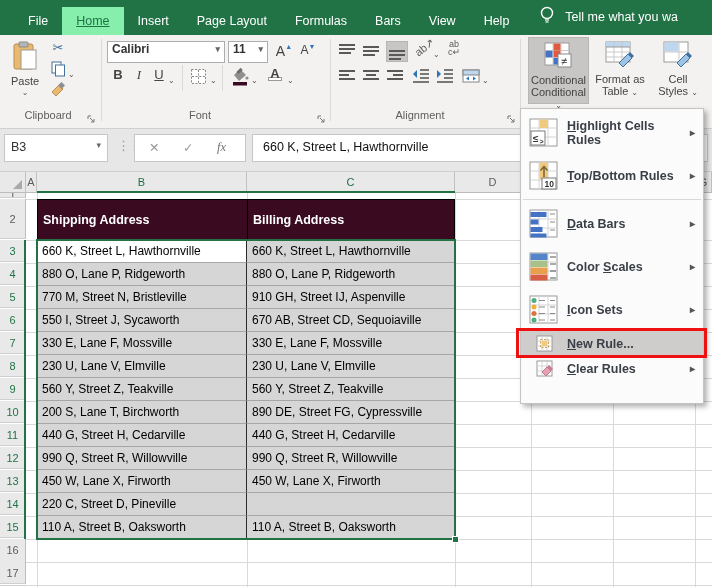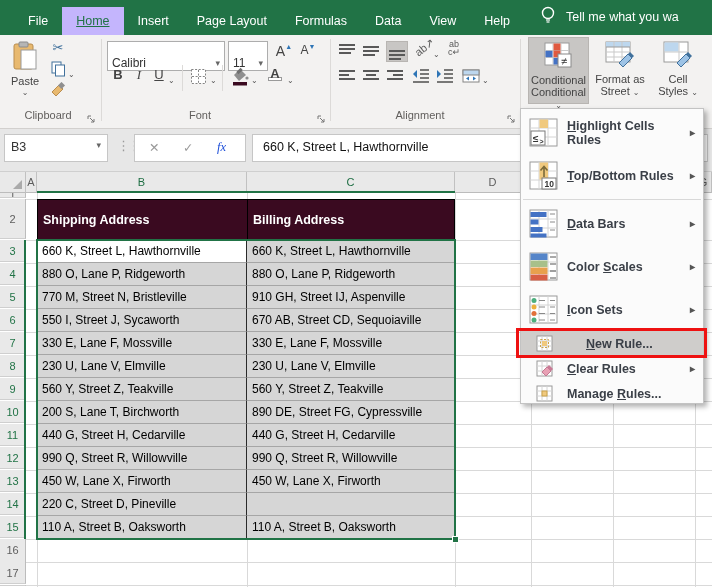--- a/index.html
+++ b/index.html
@@ -2,32 +2,32 @@
 <html><head>
 <meta charset="utf-8">
 <style>
   html,body{margin:0;padding:0;background:#fff;}
   *{box-sizing:border-box;font-family:"Liberation Sans",sans-serif;}
   .screen{position:relative;width:712px;height:587px;overflow:hidden;background:#fff;}
   .abs{position:absolute;}
   
   .tabbar{position:absolute;left:0;top:0;width:712px;height:35px;background:#217346;display:flex;align-items:flex-end;padding-left:14px;}
   .tab{color:#fff;font-size:12.5px;padding:8px 14px;height:28px;line-height:13px;}
-  .tab.active{background:#c4b5fd;color:#217346;text-decoration:underline;}
+  .tab.active{background:#86efac;color:#217346;text-decoration:underline;}
   .tellme{display:flex;align-items:center;color:#fff;font-size:12.5px;margin-left:16px;padding-bottom:7px;white-space:nowrap;}
   .bulb{margin-right:10px;}
   
   .ribbon{position:absolute;left:0;top:35px;width:712px;height:94px;background:#f3f2f1;border-bottom:1px solid #d2d0ce;}
   .gsep{position:absolute;top:4px;width:1px;height:82px;background:#dcdad8;}
   .glabel{position:absolute;top:74px;font-size:11px;color:#605e5c;text-align:center;}
   .launcher{position:absolute;top:75px;width:10px;height:10px;}
   .bigbtn{position:absolute;top:2px;height:66px;text-align:center;font-size:11px;color:#444;line-height:12px;}
   .bigbtn .ic{display:block;margin:4px auto 2px auto;}
   .pressed{background:#c8c6c4;border:1px solid #b8b5b2;}
-  .combo{position:absolute;background:#fff;border:1px solid #adadad;font-size:12px;color:#333;padding:14px 4px;height:22px;}
+  .combo{position:absolute;background:#fff;border:1px solid #adadad;font-size:12px;color:#333;padding:0 4px;height:22px;font-weight:bold;}
   .combo .arr{float:right;color:#666;font-size:9px;margin-top:2px;}
   .sbtn{position:absolute;font-size:13px;color:#444;text-align:center;}
   .dd{font-size:8px;color:#555;}
   
   .fbar{position:absolute;left:0;top:129px;width:712px;height:43px;background:#e7e7e7;border-bottom:1px solid #cfcfcf;}
   .fbox{position:absolute;top:5px;height:28px;background:#fff;border:1px solid #c6c6c6;font-size:12.5px;color:#333;}
   
   .sheet{position:absolute;left:0;top:172px;width:712px;height:415px;background:#fff;}
   .colhdr{position:absolute;top:0;height:21px;background:#e9e9e9;border-right:1px solid #c1c1c1;border-bottom:1px solid #bcbcbc;font-size:11px;color:#5d5d5d;text-align:center;line-height:20px;}
   .colhdr.sel{color:#1e6e43;}
@@ -56,21 +56,21 @@
 
 <div class="screen">
 
   <div class="tabbar">
     <div id="tabs" style="display:flex;align-items:flex-end;">
         <div class="tab">File</div>
         <div class="tab active">Home</div>
         <div class="tab">Insert</div>
         <div class="tab">Page Layout</div>
         <div class="tab">Formulas</div>
-        <div class="tab">Data</div>
+        <div class="tab">Bars</div>
         <div class="tab">View</div>
         <div class="tab">Help</div>
       </div>
     <div class="tellme">
       <span class="bulb">
         <svg width="16" height="20" viewBox="0 0 16 20">
             <circle cx="8" cy="8" r="5.5" fill="none" stroke="#fff" stroke-width="1.4"></circle>
             <line x1="6" y1="15" x2="10" y2="15" stroke="#fff" stroke-width="1.2"></line>
             <line x1="6.5" y1="17" x2="9.5" y2="17" stroke="#fff" stroke-width="1.2"></line>
           </svg>
@@ -259,21 +259,21 @@
             <line x1="9" y1="1" x2="9" y2="21" stroke="#c9c9c9"></line>
             <line x1="17" y1="1" x2="17" y2="21" stroke="#c9c9c9"></line>
             <line x1="1" y1="6" x2="25" y2="6" stroke="#9a9a9a"></line>
             <line x1="1" y1="11" x2="25" y2="11" stroke="#c9c9c9"></line>
             <line x1="1" y1="16" x2="25" y2="16" stroke="#c9c9c9"></line>
             <polygon points="14,22 23,13 27,17 18,26" fill="#9dc3e6" stroke="#41719c"></polygon>
             <polygon points="23,13 25,11 29,15 27,17" fill="#41719c"></polygon>
           </svg>
       </span>
       <span>Format as</span><br>
-      <span>Street</span> <span class="dd">⌄</span>
+      <span>Table</span> <span class="dd">⌄</span>
     </div>
     <div class="bigbtn" style="left:650px;width:56px;">
       <span class="ic">
         <svg width="30" height="28" viewBox="0 0 30 28">
             <rect x="1" y="1" width="24" height="20" fill="#fff" stroke="#9a9a9a"></rect>
             <rect x="1.5" y="1.5" width="14" height="9" fill="#bdd7ee"></rect>
             <line x1="16" y1="1" x2="16" y2="21" stroke="#c9c9c9"></line>
             <line x1="1" y1="11" x2="25" y2="11" stroke="#c9c9c9"></line>
             <polygon points="14,22 23,13 27,17 18,26" fill="#9dc3e6" stroke="#41719c"></polygon>
             <polygon points="23,13 25,11 29,15 27,17" fill="#41719c"></polygon>
@@ -286,21 +286,21 @@
 
   <div class="fbar">
     <div class="fbox" style="left:4px;width:104px;padding:5px 6px;">
       <span>B3</span>
       <span style="float:right;color:#666;font-size:9px;">▾</span>
     </div>
     <div class="abs" style="left:117px;top:9px;color:#9a9a9a;font-size:13px;letter-spacing:-2px;">⋮⋮</div>
     <div class="fbox" style="left:134px;width:112px;">
       <span class="abs" style="left:14px;top:5px;color:#9a9a9a;">✕</span>
       <span class="abs" style="left:48px;top:5px;color:#9a9a9a;">✓</span>
-      <span class="abs" style="left:82px;top:5px;color:#1d4ed8;font-style:italic;font-family:'Liberation Serif',serif;">fx</span>
+      <span class="abs" style="left:82px;top:5px;color:#737373;font-style:italic;font-family:'Liberation Serif',serif;">fx</span>
     </div>
     <div class="fbox" style="left:252px;width:456px;padding:5px 10px;color:#111;">
       <span>660 K, Street L, Hawthornville</span>
     </div>
   </div>
 
   <div class="sheet">
     <div class="colhdr" style="left:0;width:26px;">
       <span style="position:absolute;right:3px;bottom:3px;width:0;height:0;border-left:9px solid transparent;border-bottom:9px solid #aaa;"></span>
     </div>
@@ -495,21 +495,21 @@
               <line x1="21" y1="5.5" x2="26" y2="5.5"></line>
               <line x1="21" y1="12" x2="26" y2="12"></line>
               <line x1="21" y1="18.5" x2="26" y2="18.5"></line>
               <line x1="21" y1="25" x2="26" y2="25"></line>
             </g>
           </svg>
         </span>
         <span><u>I</u>con Sets</span>
         <span class="marrow">▸</span>
       </div>
-      <div class="mitem hl" style="height: 25px; gap: 19px;">
+      <div class="mitem hl" style="height: 25px;">
         <span class="micon">
           <svg width="17" height="17" viewBox="0 0 17 17">
             <rect x="1" y="1" width="15" height="15" fill="#fff" stroke="#9a9a9a"></rect>
             <line x1="6" y1="1" x2="6" y2="16" stroke="#d4d4d4"></line>
             <line x1="11" y1="1" x2="11" y2="16" stroke="#d4d4d4"></line>
             <line x1="1" y1="6" x2="16" y2="6" stroke="#d4d4d4"></line>
             <line x1="1" y1="11" x2="16" y2="11" stroke="#d4d4d4"></line>
             <rect x="6" y="6" width="5" height="5" fill="#f0c97e"></rect>
             <rect x="4.5" y="4.5" width="8" height="8" fill="none" stroke="#c9a24b" stroke-dasharray="2 1.5"></rect>
           </svg>
@@ -524,30 +524,16 @@
             <line x1="11" y1="1" x2="11" y2="16" stroke="#d4d4d4"></line>
             <line x1="1" y1="6" x2="16" y2="6" stroke="#d4d4d4"></line>
             <line x1="1" y1="11" x2="16" y2="11" stroke="#d4d4d4"></line>
             <polygon points="6,12 11,7 15,11 10,16" fill="#e8a0b4" stroke="#c27a92"></polygon>
             <polygon points="11,7 13,5 17,9 15,11" fill="#c97b96"></polygon>
           </svg>
         </span>
         <span><u>C</u>lear Rules</span>
         <span class="marrow">▸</span>
       </div>
-      <div class="mitem" style="height: 25px;">
-        <span class="micon">
-          <svg width="17" height="17" viewBox="0 0 17 17">
-            <rect x="1" y="1" width="15" height="15" fill="#fff" stroke="#9a9a9a"></rect>
-            <line x1="6" y1="1" x2="6" y2="16" stroke="#d4d4d4"></line>
-            <line x1="11" y1="1" x2="11" y2="16" stroke="#d4d4d4"></line>
-            <line x1="1" y1="6" x2="16" y2="6" stroke="#d4d4d4"></line>
-            <line x1="1" y1="11" x2="16" y2="11" stroke="#d4d4d4"></line>
-            <rect x="6" y="6" width="5" height="5" fill="#f0c97e"></rect>
-            <rect x="6" y="6" width="5" height="5" fill="none" stroke="#c9a24b"></rect>
-          </svg>
-        </span>
-        <span>Manage <u>R</u>ules...</span>
-      </div>
     </div>
   <div class="redbox"></div>
 
 </div>
 
 </body></html>

